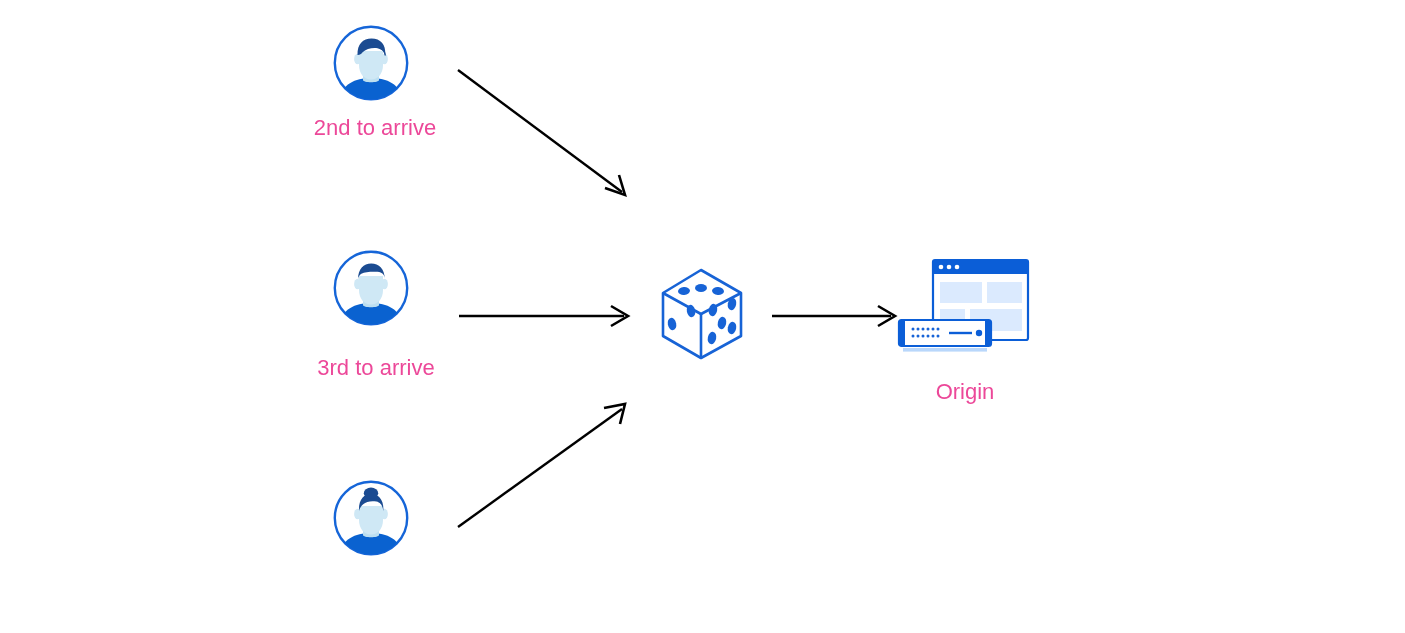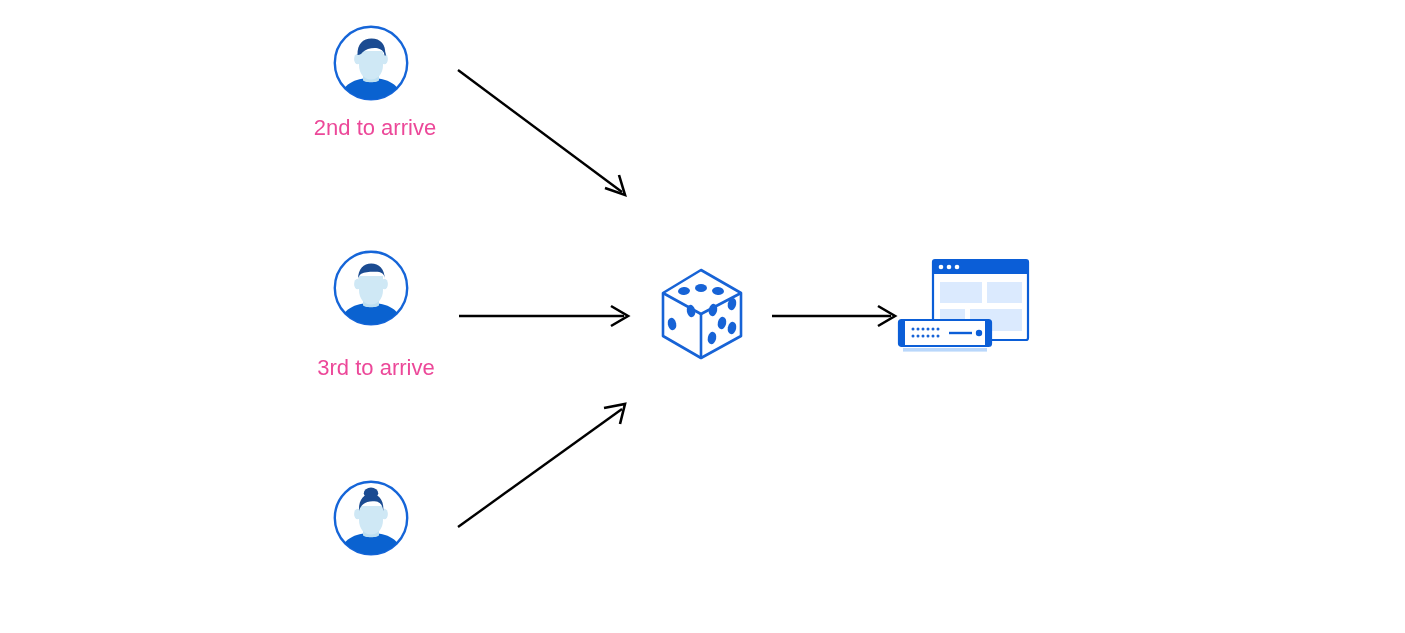--- a/index.html
+++ b/index.html
@@ -178,14 +178,15 @@
           <circle cx="30" cy="80" r="1.5"></circle>
             <circle cx="35" cy="80" r="1.5"></circle>
           <circle cx="40" cy="80" r="1.5"></circle>
             <circle cx="45" cy="80" r="1.5"></circle>
         </g>
         <line x1="56" y1="77" x2="79" y2="77" stroke="#0b5ed7" stroke-width="2.4"></line>
         <circle cx="86" cy="77" r="3.2" fill="#0b5ed7"></circle>
       </g>
     </svg>
   </div>
+  <div class="caption" style="left:865px;top:381px;width:200px;">Origin</div>
 
 </div>
 
 </body></html>

